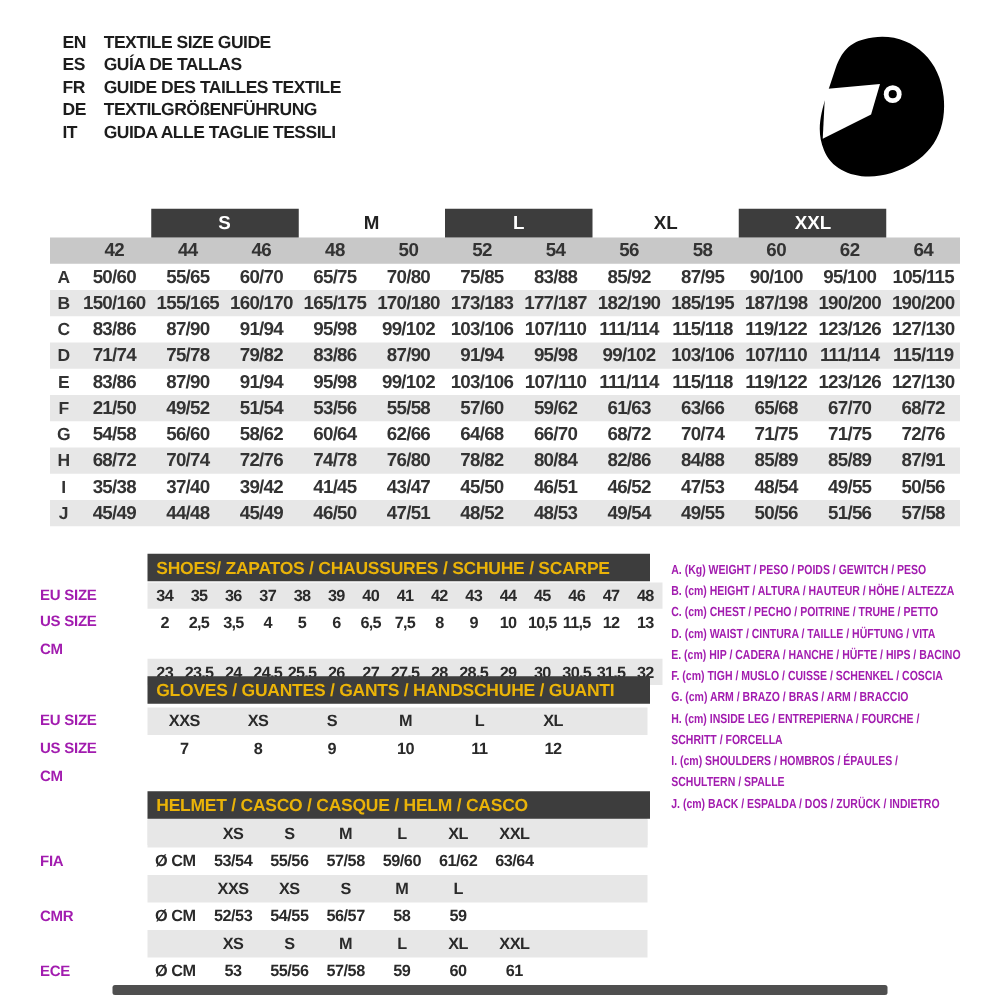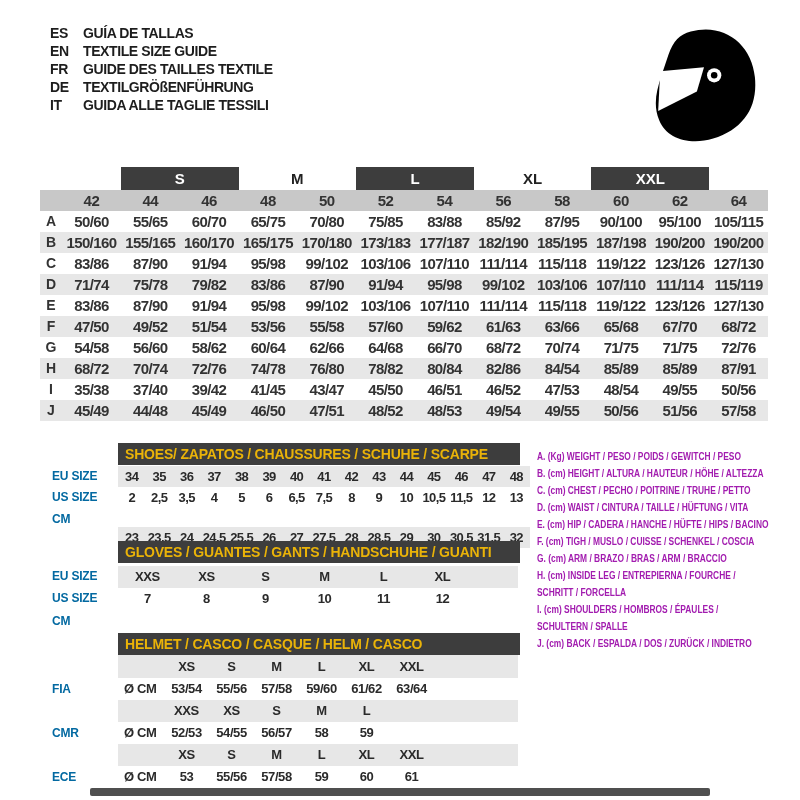--- a/index.html
+++ b/index.html
@@ -35,21 +35,21 @@
 
   
   .section{position:absolute;left:0;width:800px;}
   #shoes{top:443px;}
   #gloves{top:541px;}
   #helmet-sec{top:633px;}
   .sec-title{position:absolute;left:118px;top:0;width:402px;height:22px;background:var(--dark);color:#eab308;
              font-size:14px;line-height:22px;padding-left:7px;box-sizing:border-box;letter-spacing:-0.2px;}
   .srow{position:absolute;left:118px;display:grid;height:21px;}
   .banded{background:var(--alt);}
-  .rlabel{position:absolute;left:52px;font-size:12px;line-height:21px;letter-spacing:-0.2px;color:#0369a1;}
+  .rlabel{position:absolute;left:32px;font-size:12px;line-height:21px;letter-spacing:-0.2px;color:#a21caf;}
   .cell{text-align:center;font-size:13px;line-height:21px;letter-spacing:-0.4px;color:#2a2a2a;}
   .grid-shoes{grid-template-columns:repeat(15,1fr);width:412px;}
   .grid-shoes .cell{letter-spacing:-0.6px;}
   .grid-gloves{grid-template-columns:repeat(6,59px) 1fr;width:400px;}
   .hgrid{grid-template-columns:46px repeat(6,45px) 1fr;width:400px;height:22px;}
   .hgrid .cell{line-height:22px;}
   .cell.diam{text-align:left;padding-left:6px;}
 
   
   .legend{position:absolute;left:537px;top:448px;width:250px;color:#a21caf;}
@@ -59,26 +59,26 @@
   
   .bottom-bar{position:absolute;left:90px;top:788px;width:620px;height:8px;background:#4f4f4f;border-radius:2px;}
 </style>
 </head>
 <body>
 
 <div class="page">
 
   <div class="langs" id="langs">
       <div class="lang-line">
+        <div class="lang-code">EN</div>
+        <div class="lang-label">TEXTILE SIZE GUIDE</div>
+      </div>
+      <div class="lang-line">
         <div class="lang-code">ES</div>
         <div class="lang-label">GUÍA DE TALLAS</div>
-      </div>
-      <div class="lang-line">
-        <div class="lang-code">EN</div>
-        <div class="lang-label">TEXTILE SIZE GUIDE</div>
       </div>
       <div class="lang-line">
         <div class="lang-code">FR</div>
         <div class="lang-label">GUIDE DES TAILLES TEXTILE</div>
       </div>
       <div class="lang-line">
         <div class="lang-code">DE</div>
         <div class="lang-label">TEXTILGRÖßENFÜHRUNG</div>
       </div>
       <div class="lang-line">
@@ -187,21 +187,21 @@
         <div class="dcell">103/106</div>
         <div class="dcell">107/110</div>
         <div class="dcell">111/114</div>
         <div class="dcell">115/118</div>
         <div class="dcell">119/122</div>
         <div class="dcell">123/126</div>
         <div class="dcell">127/130</div>
       </div>
       <div class="trow drow alt">
         <div class="dcell letter">F</div>
-        <div class="dcell">47/50</div>
+        <div class="dcell">21/50</div>
         <div class="dcell">49/52</div>
         <div class="dcell">51/54</div>
         <div class="dcell">53/56</div>
         <div class="dcell">55/58</div>
         <div class="dcell">57/60</div>
         <div class="dcell">59/62</div>
         <div class="dcell">61/63</div>
         <div class="dcell">63/66</div>
         <div class="dcell">65/68</div>
         <div class="dcell">67/70</div>
@@ -225,21 +225,21 @@
       <div class="trow drow alt">
         <div class="dcell letter">H</div>
         <div class="dcell">68/72</div>
         <div class="dcell">70/74</div>
         <div class="dcell">72/76</div>
         <div class="dcell">74/78</div>
         <div class="dcell">76/80</div>
         <div class="dcell">78/82</div>
         <div class="dcell">80/84</div>
         <div class="dcell">82/86</div>
-        <div class="dcell">84/54</div>
+        <div class="dcell">84/88</div>
         <div class="dcell">85/89</div>
         <div class="dcell">85/89</div>
         <div class="dcell">87/91</div>
       </div>
       <div class="trow drow">
         <div class="dcell letter">I</div>
         <div class="dcell">35/38</div>
         <div class="dcell">37/40</div>
         <div class="dcell">39/42</div>
         <div class="dcell">41/45</div>

